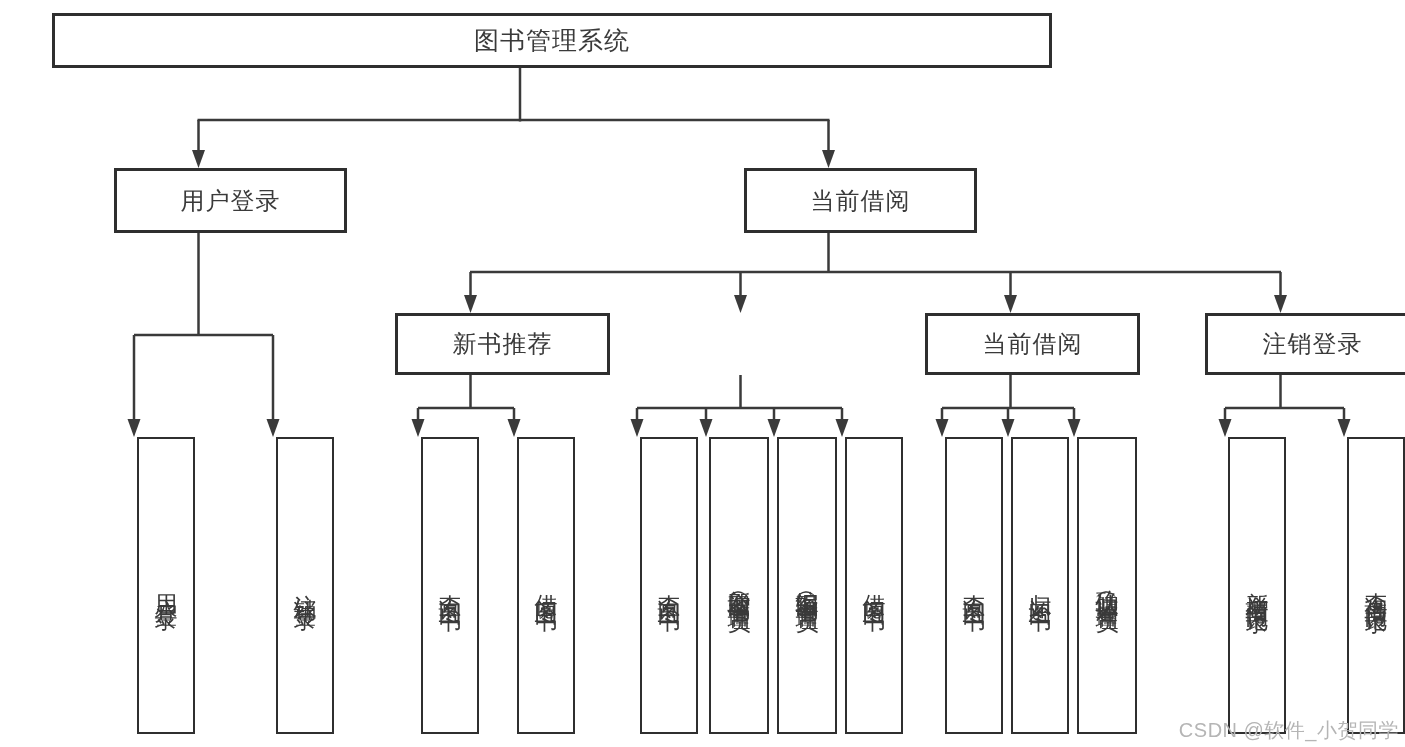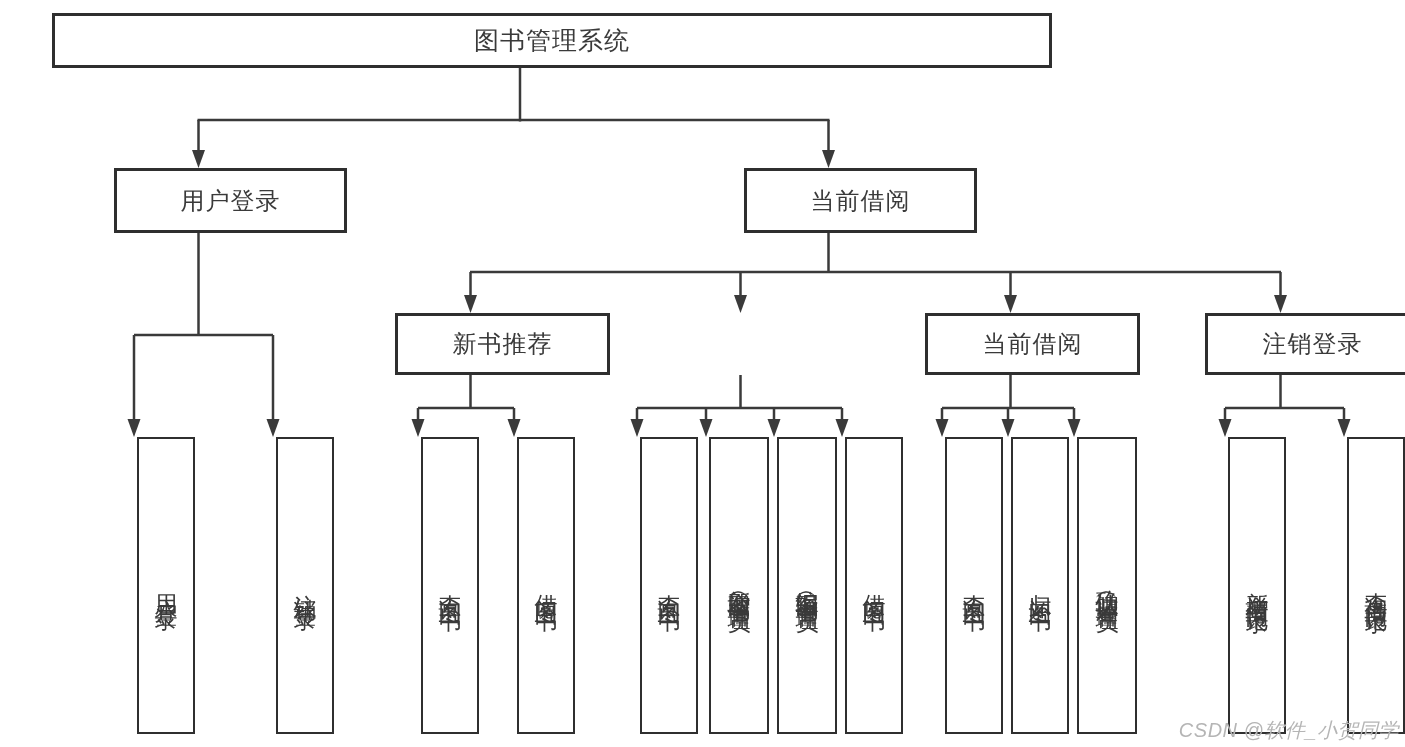--- a/index.html
+++ b/index.html
@@ -43,21 +43,20 @@
     line-height: 1;
   }
   .watermark {
     position: absolute;
     right: 6px;
     bottom: 3px;
     color: #b5b5b5;
     font-size: 20px;
     letter-spacing: 0.5px;
     white-space: nowrap;
-    font-style: italic;
   }
 </style>
 </head>
 <body>
 
 <div class="canvas">
 
   <svg class="connectors" viewBox="0 0 1405 747" xmlns="http://www.w3.org/2000/svg">
     <g stroke="#3a3a3a" stroke-width="2.5" fill="#3a3a3a">
 

